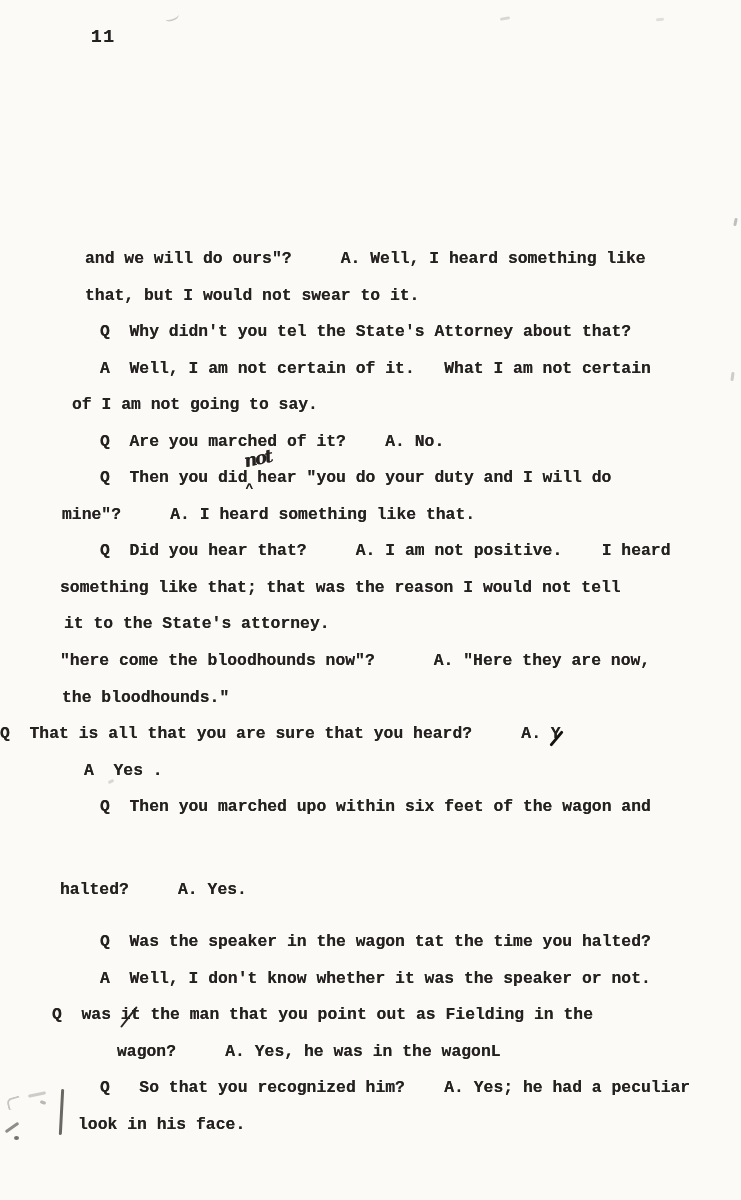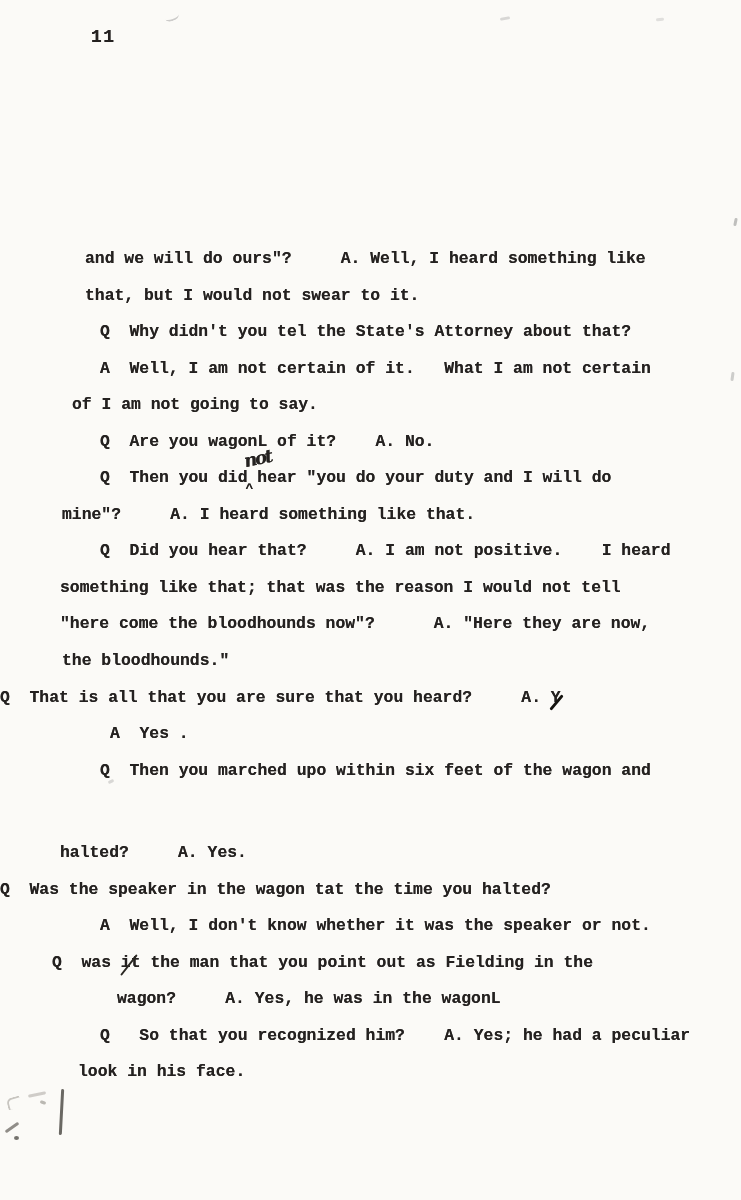--- a/index.html
+++ b/index.html
@@ -67,32 +67,33 @@
 <div class="page">
 
   <div class="page-number">11</div>
 
   <div class="text-block">
       <div class="line" style="padding-left: 85px;"><span>and we will do ours"?     A. Well, I heard something like</span></div>
       <div class="line" style="padding-left: 85px;"><span>that, but I would not swear to it.</span></div>
       <div class="line" style="padding-left: 100px;"><span>Q  Why didn't you tel the State's Attorney about that?</span></div>
       <div class="line" style="padding-left: 100px;"><span>A  Well, I am not certain of it.   What I am not certain</span></div>
       <div class="line" style="padding-left: 72px;"><span>of I am not going to say.</span></div>
-      <div class="line" style="padding-left: 100px;"><span>Q  Are you wagonL of it?    A. No.</span></div>
+      <div class="line" style="padding-left: 100px;"><span>Q  Are you marched of it?    A. No.</span></div>
       <div class="line" style="padding-left: 100px;"><span>Q  Then you did</span><span class="insert-above">not</span><span class="caret">^</span><span>hear "you do your duty and I will do</span></div>
       <div class="line" style="padding-left: 62px;"><span>mine"?     A. I heard something like that.</span></div>
       <div class="line" style="padding-left: 100px;"><span>Q  Did you hear that?     A. I am not positive.    I heard</span></div>
       <div class="line" style="padding-left: 60px;"><span>something like that; that was the reason I would not tell</span></div>
+      <div class="line" style="padding-left: 64px;"><span>it to the State's attorney.</span></div>
       <div class="line" style="padding-left: 60px;"><span>"here come the bloodhounds now"?      A. "Here they are now,</span></div>
       <div class="line" style="padding-left: 62px;"><span>the bloodhounds."</span></div>
       <div class="line" style=""><span>Q  That is all that you are sure that you heard?     A. </span><span class="struck">Y</span></div>
-      <div class="line" style="padding-left: 110px;"><span>A  Yes .</span></div>
+      <div class="line" style="padding-left: 84px;"><span>A  Yes .</span></div>
       <div class="line" style="padding-left: 100px;"><span>Q  Then you marched upo within six feet of the wagon and</span></div>
       <div class="line" style="padding-left: 60px; margin-top: 46px;"><span>halted?     A. Yes.</span></div>
-      <div class="line" style=""><span>Q  Was the speaker in the wagon tat the time you halted?</span></div>
+      <div class="line" style="padding-left: 100px; margin-top: 16px;"><span>Q  Was the speaker in the wagon tat the time you halted?</span></div>
       <div class="line" style="padding-left: 100px;"><span>A  Well, I don't know whether it was the speaker or not.</span></div>
       <div class="line" style="padding-left: 52px;"><span>Q  was </span><span class="slashed">it</span><span> the man that you point out as Fielding in the</span></div>
       <div class="line" style="padding-left: 117px;"><span>wagon?     A. Yes, he was in the wagonL</span></div>
       <div class="line" style="padding-left: 100px;"><span>Q   So that you recognized him?    A. Yes; he had a peculiar</span></div>
       <div class="line" style="padding-left: 78px;"><span>look in his face.</span></div>
     </div>
 
   <div class="smudge" style="left:165px; top:13px; width:14px; height:6px; border-bottom:2px solid #777; opacity:.35; transform:rotate(-20deg); border-radius:50%;"></div>
   <div class="smudge" style="left:500px; top:17px; width:10px; height:3px; background:#888; opacity:.3; transform:rotate(-10deg); border-radius:2px;"></div>
   <div class="smudge" style="left:656px; top:18px; width:8px; height:3px; background:#999; opacity:.28; transform:rotate(-8deg); border-radius:2px;"></div>

